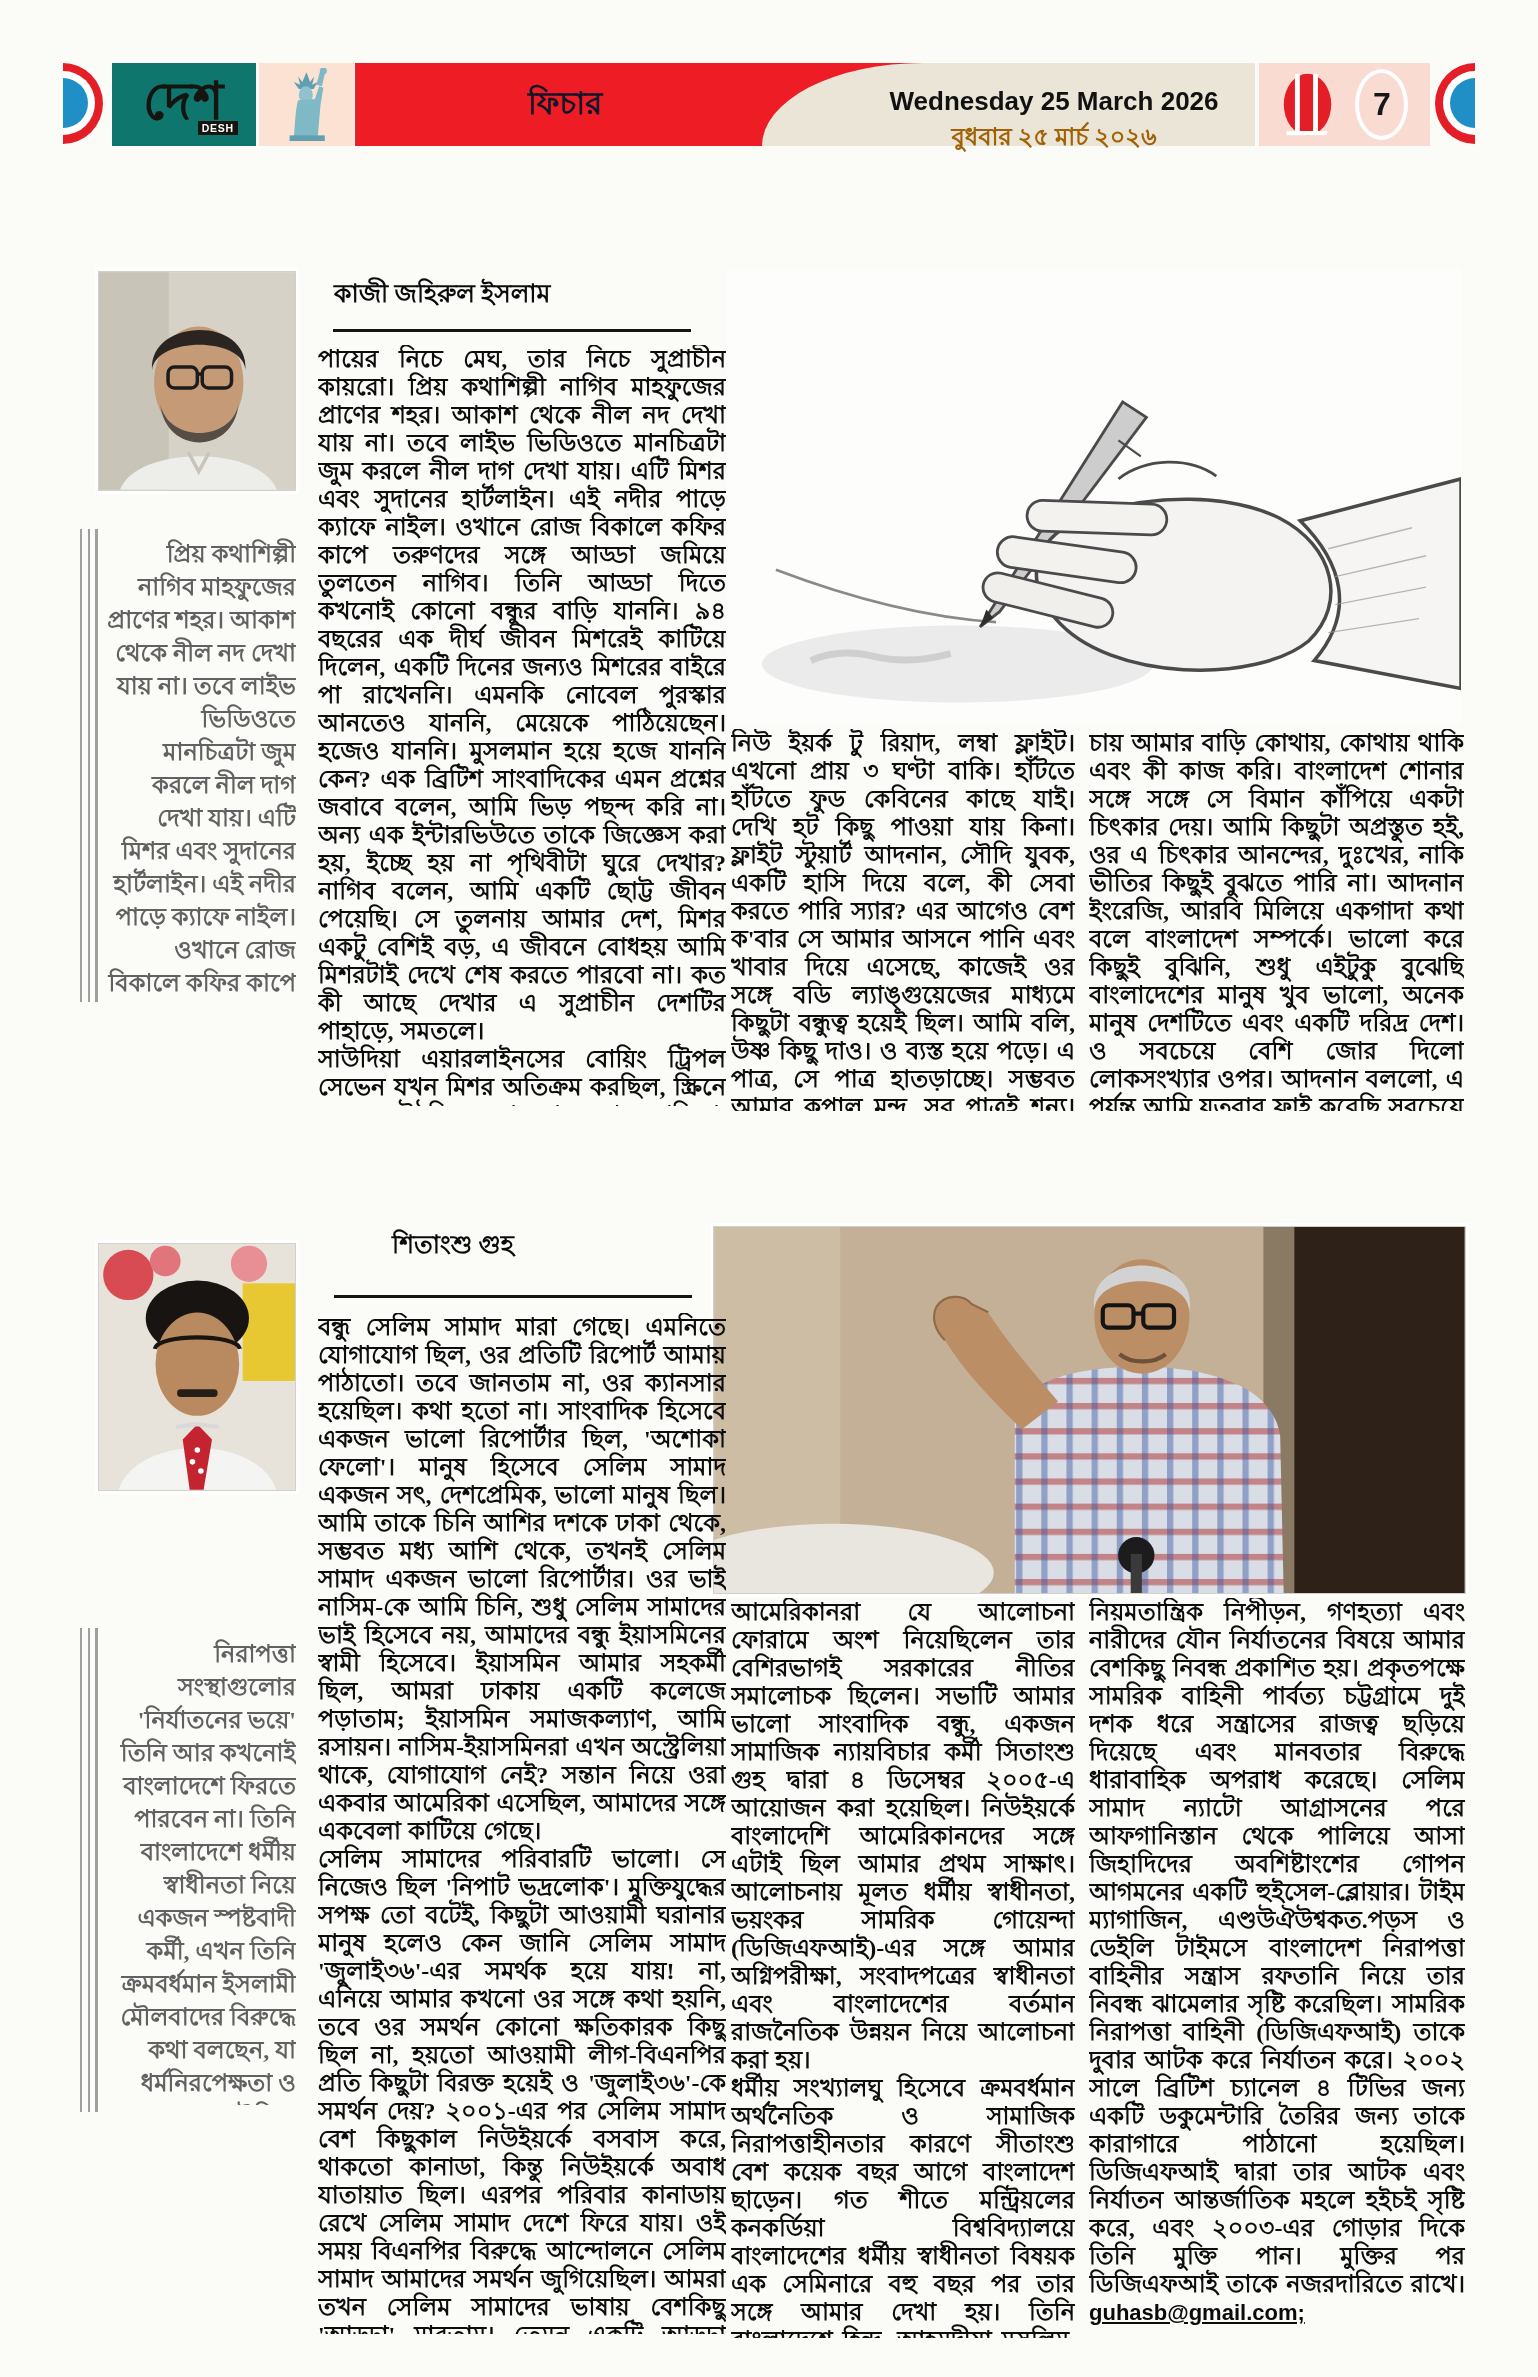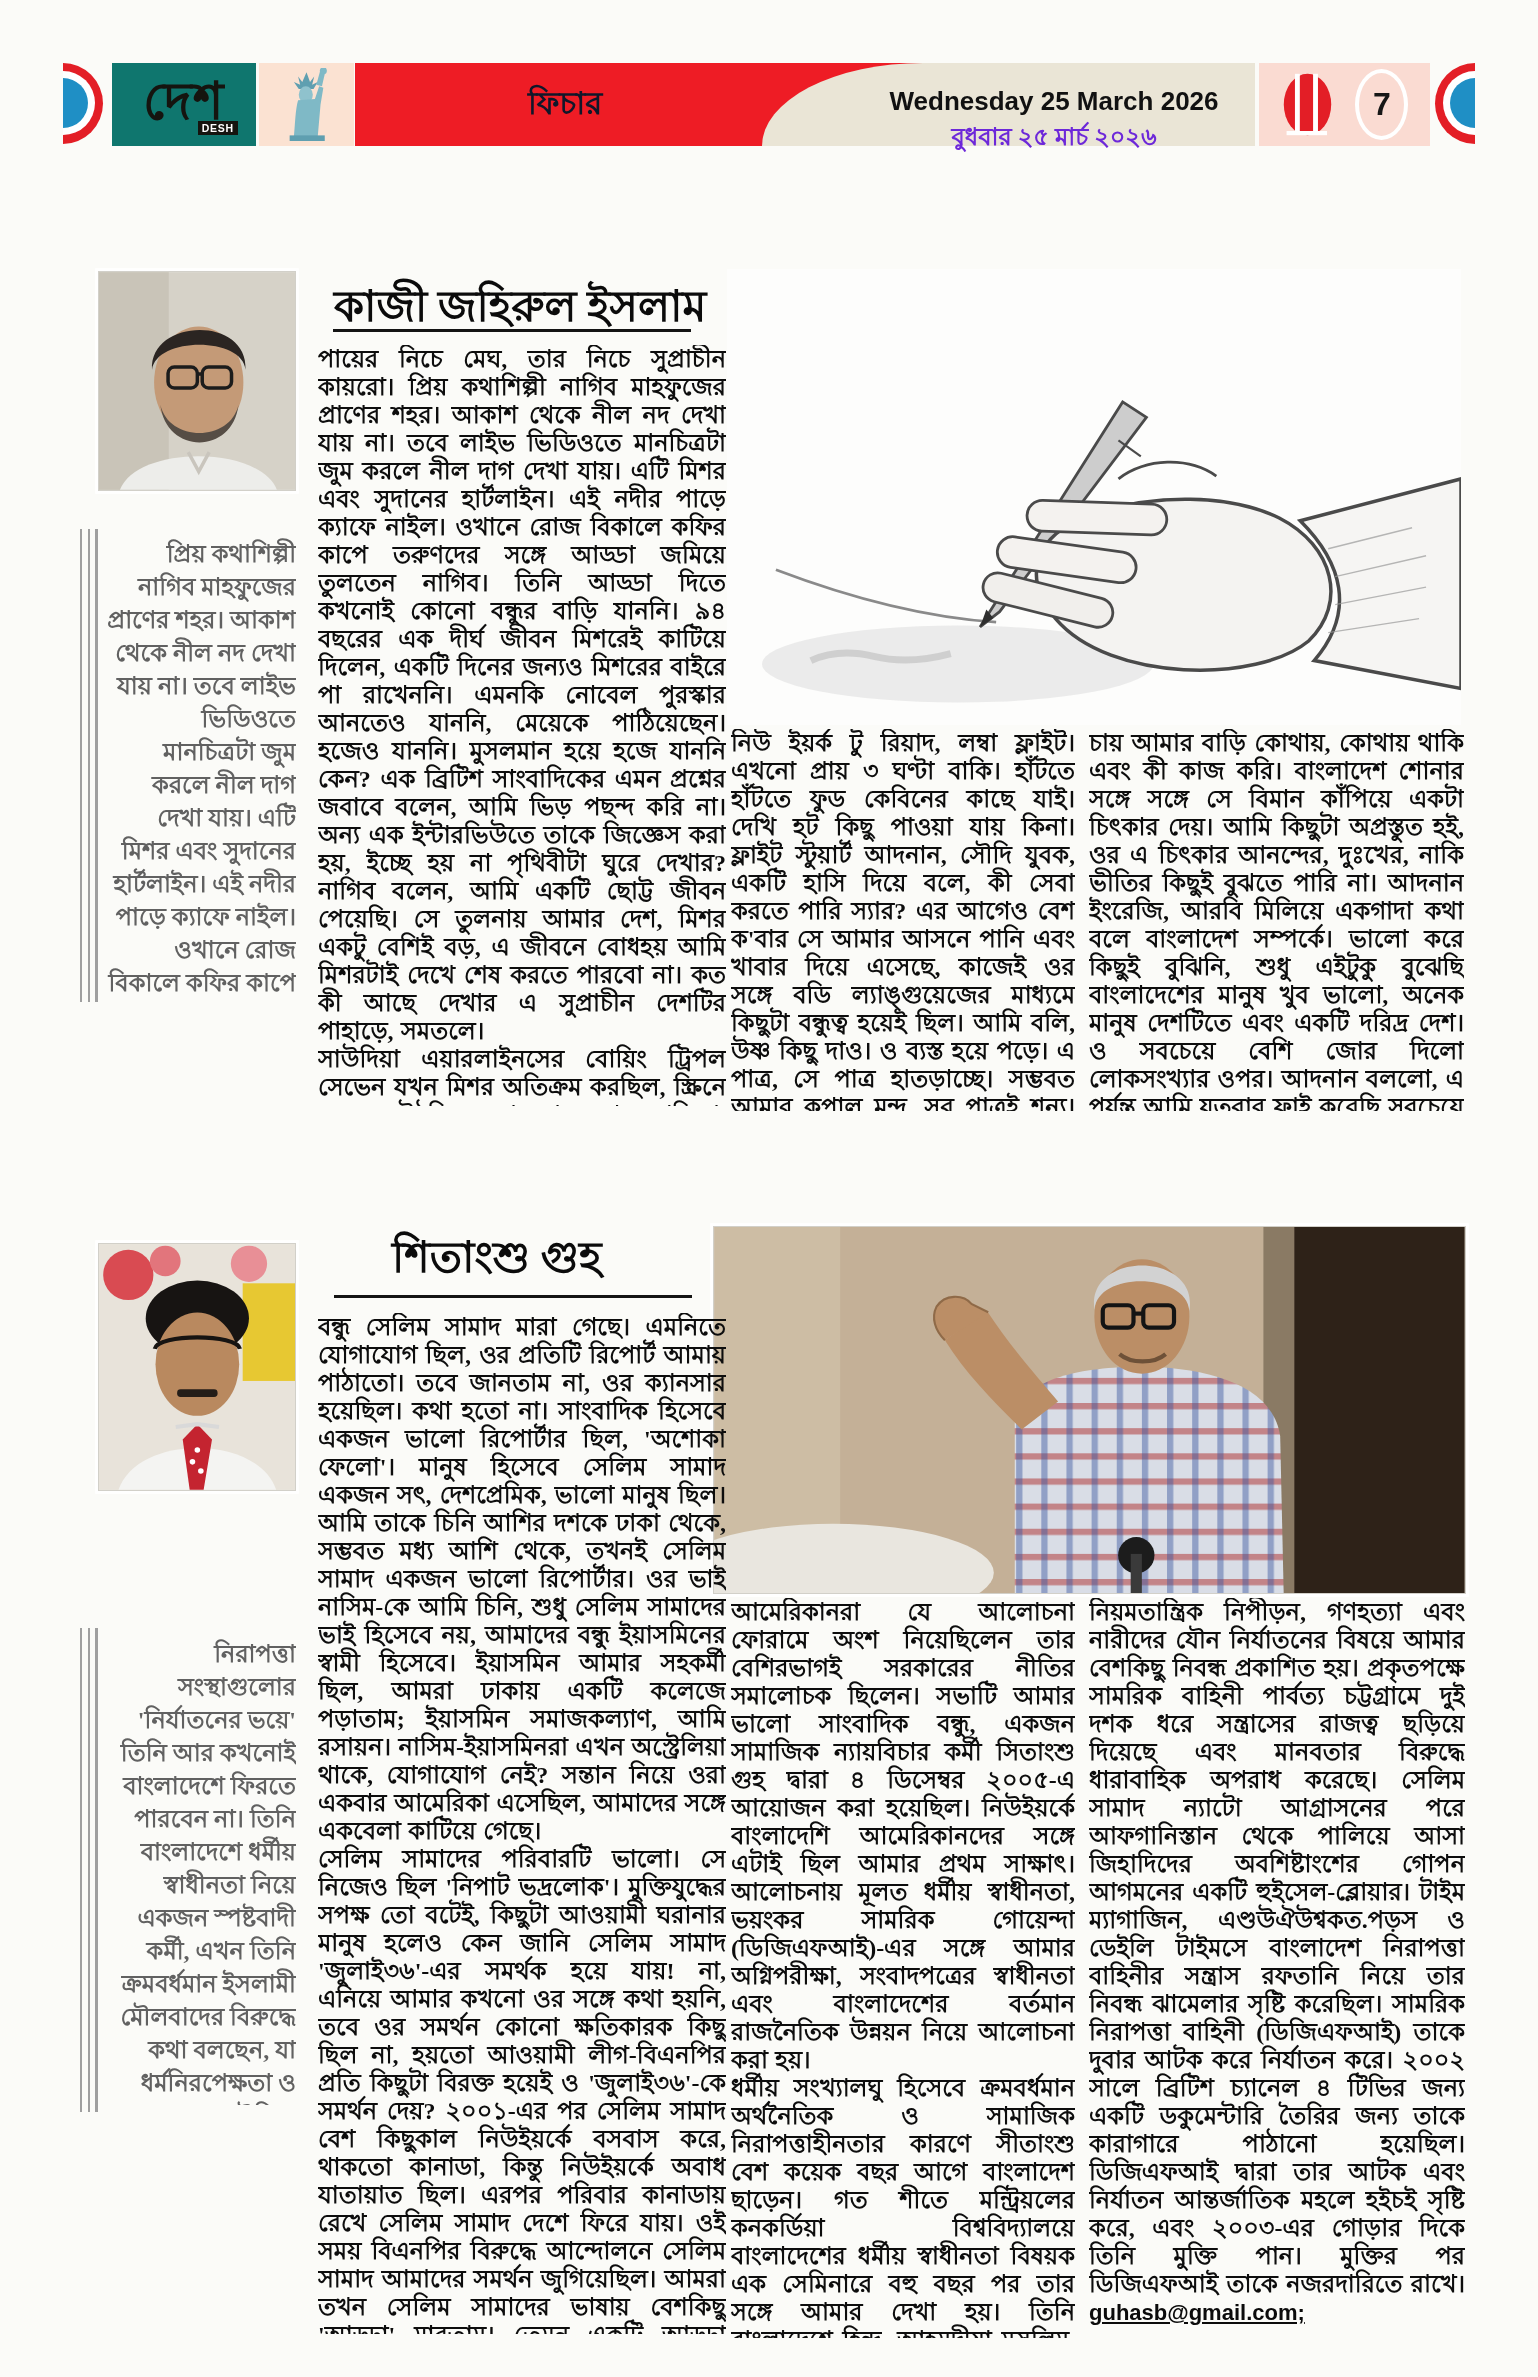--- a/index.html
+++ b/index.html
@@ -16,30 +16,30 @@
            font-family:"Liberation Sans",sans-serif;font-size:10.5px;font-weight:700;
            padding:0.7px 4.2px;letter-spacing:0.7px;}
   .statue-box{background:#fbe2d2;display:flex;align-items:center;justify-content:center;}
   .red-bar{background:#ee1c25;}
   .section-label{position:absolute;left:173px;top:50%;transform:translateY(-50%);
                  color:#0f172a;font-size:31px;font-weight:800;}
   .date-box{background:#eae5d6;border-top-left-radius:161px 83px;
             display:flex;flex-direction:column;align-items:center;justify-content:center;
             padding-left:91px;box-sizing:border-box;}
   .date-en{font-family:"Liberation Sans",sans-serif;font-size:26px;font-weight:800;color:#111;margin-top:35px;}
-  .date-bn{font-size:24px;font-weight:800;color:#6d28d9;margin-top:1.4px;}
+  .date-bn{font-size:24px;font-weight:800;color:#a16207;margin-top:1.4px;}
   .icon-box{background:#fadbd2;display:flex;align-items:center;justify-content:space-evenly;}
   .page-badge{width:45px;height:63px;border:4.2px solid #ffffff;border-radius:50%;
               display:flex;align-items:center;justify-content:center;
               font-family:"Liberation Sans",sans-serif;font-size:32px;font-weight:700;color:#171717;}
 
   
   .headline{font-weight:900;color:#0b0b0b;letter-spacing:1.4px;white-space:nowrap;}
   .h1-size{font-size:74px;}
-  .byline{font-size:43px;font-weight:800;color:#0b0b0b;}
+  .byline{font-size:25px;font-weight:800;color:#0b0b0b;}
   .rule{background:#141414;height:2.8px;}
   .bodytext{font-size:24px;line-height:28px;font-weight:700;text-align:justify;
             white-space:pre-line;overflow:hidden;word-spacing:1.4px;}
   .photo{background:#e9e7e1;overflow:hidden;border:0.7px solid #d2d0c9;box-shadow:0 0 0 2.8px #ffffff;}
   .quote-bars{background:repeating-linear-gradient(90deg,#9f9f9f 0 2.1px,transparent 2.1px 7.7px);}
   .pullquote{font-size:24px;line-height:33px;font-weight:700;color:#616161;
              text-align:right;white-space:pre-line;overflow:hidden;}
   .email{font-family:"Liberation Sans",sans-serif;font-size:22px;font-weight:700;color:#0b0b0b;
          margin-top:3px;text-decoration:underline;}
 </style>

